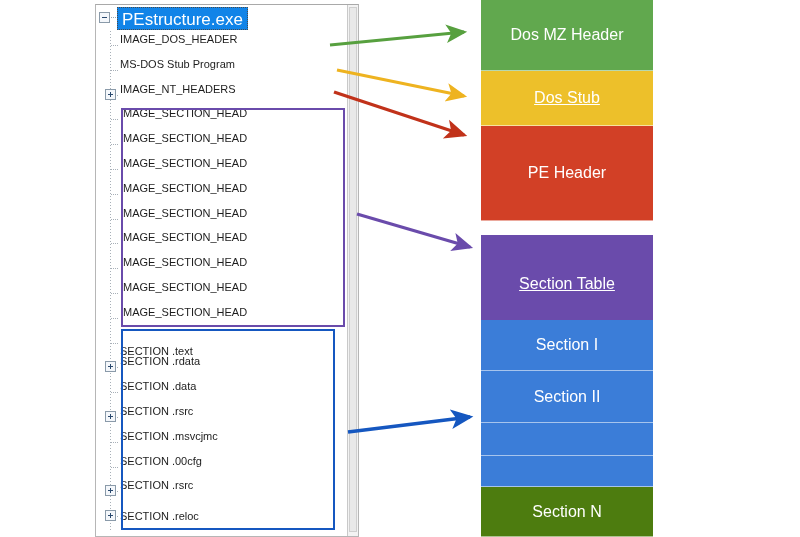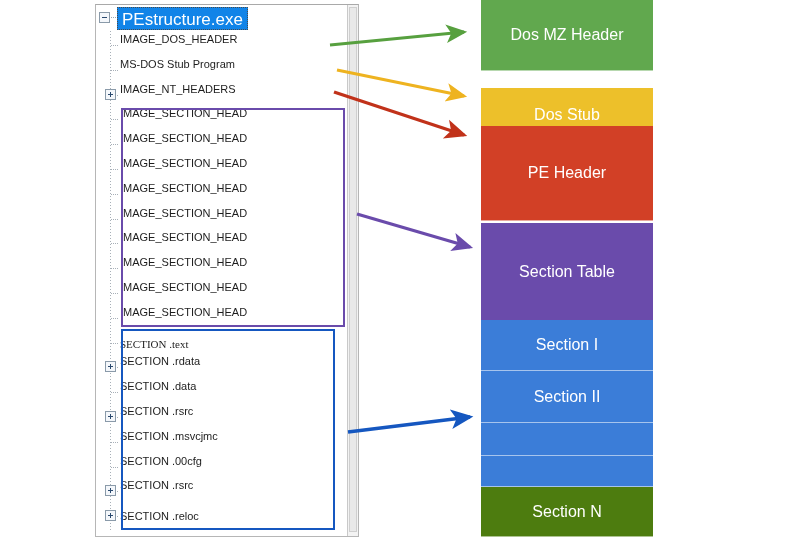--- a/index.html
+++ b/index.html
@@ -122,21 +122,21 @@
           <div class="node" style="top: 201.6px;">IMAGE_SECTION_HEAD</div>
           <div class="tick" style="top: 238.4px;"></div>
           <div class="node" style="top: 226.4px;">IMAGE_SECTION_HEAD</div>
           <div class="tick" style="top: 263.2px;"></div>
           <div class="node" style="top: 251.2px;">IMAGE_SECTION_HEAD</div>
           <div class="tick" style="top: 288px;"></div>
           <div class="node" style="top: 276px;">IMAGE_SECTION_HEAD</div>
           <div class="tick" style="top: 312.8px;"></div>
           <div class="node" style="top: 300.8px;">IMAGE_SECTION_HEAD</div>
           <div class="tick" style="top: 337.6px;"></div>
-          <div class="node" style="top: 333px; font-family: Liberation Serif, serif;">SECTION .text</div>
+          <div class="node" style="top: 340px;">SECTION .text</div>
           <div class="tick" style="top: 362.4px;"></div>
           <div class="plus" style="top: 356.4px;"></div>
           <div class="node" style="top: 350.4px;">SECTION .rdata</div>
           <div class="tick" style="top: 387.2px;"></div>
           <div class="node" style="top: 375.2px;">SECTION .data</div>
           <div class="tick" style="top: 412px;"></div>
           <div class="plus" style="top: 406px;"></div>
           <div class="node" style="top: 400px;">SECTION .rsrc</div>
           <div class="tick" style="top: 436.8px;"></div>
           <div class="node" style="top: 424.8px;">SECTION .msvcjmc</div>
@@ -155,23 +155,23 @@
 
     </div>
 
     <div id="tree-scrollbar">
       <div id="tree-scroll-thumb"></div>
     </div>
   </div>
 
   <div id="blocks">
       <div class="block" style="top: 0px; height: 71px; background: rgb(97, 168, 78);">Dos MZ Header</div>
-      <div class="block" style="top: 88px; height: 55px; background: rgb(237, 192, 42);">Dos Stub</div>
+      <div class="block" style="top: 71px; height: 55px; background: rgb(237, 192, 42); text-decoration: underline;">Dos Stub</div>
       <div class="block" style="top: 126px; height: 95px; background: rgb(210, 64, 38);">PE Header</div>
-      <div class="block" style="top: 223px; height: 99px; background: rgb(106, 75, 171);">Section Table</div>
+      <div class="block" style="top: 235px; height: 99px; background: rgb(106, 75, 171); text-decoration: underline;">Section Table</div>
       <div class="block" style="top: 320px; height: 51px; background: rgb(59, 125, 216);">Section I</div>
       <div class="block" style="top: 371px; height: 52px; background: rgb(59, 125, 216);">Section II</div>
       <div class="block" style="top: 423px; height: 33px; background: rgb(59, 125, 216);"></div>
       <div class="block" style="top: 456px; height: 31px; background: rgb(59, 125, 216);"></div>
       <div class="block" style="top: 487px; height: 50px; background: #4d7c0f;">Section N</div>
     </div>
 
   <svg id="arrows" viewBox="0 0 800 537" xmlns="http://www.w3.org/2000/svg">
     <defs>
       <marker id="h-green" markerWidth="7" markerHeight="7" refX="5.6" refY="3.2" orient="auto">

